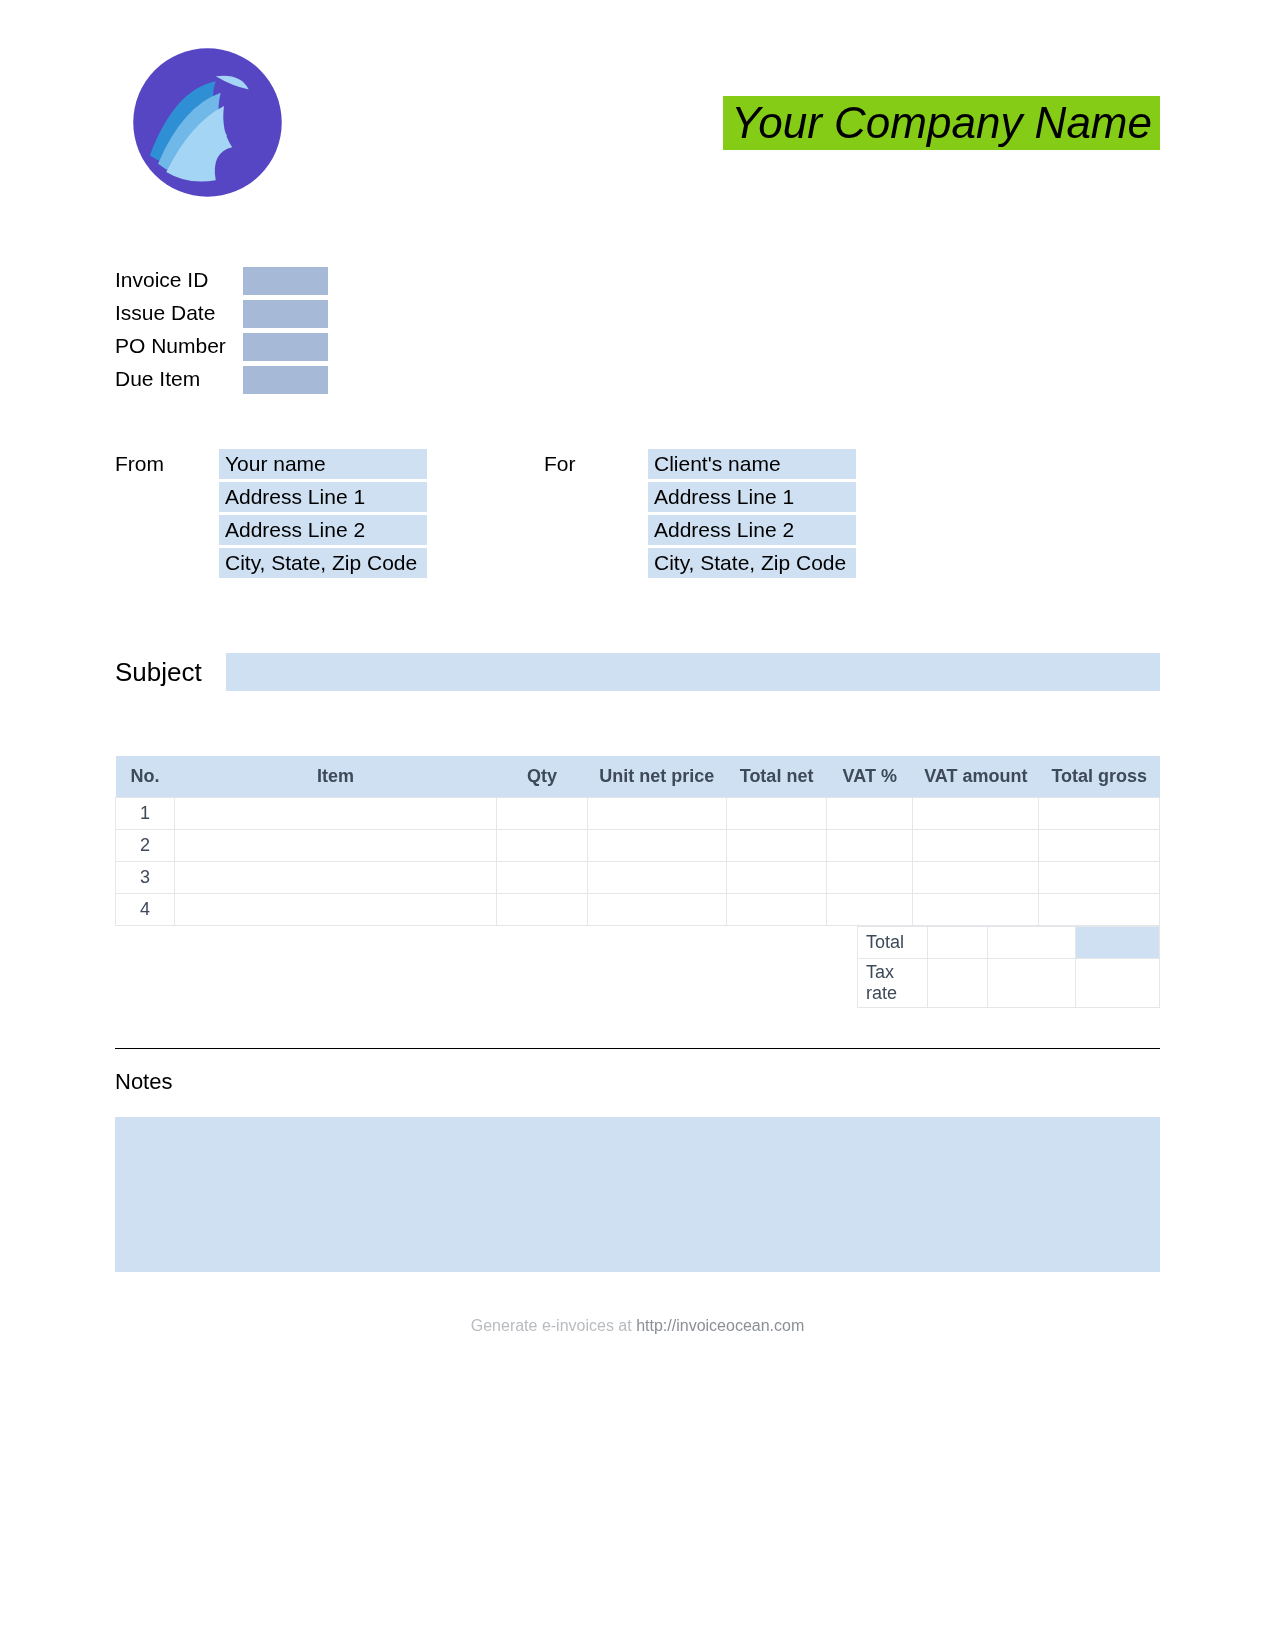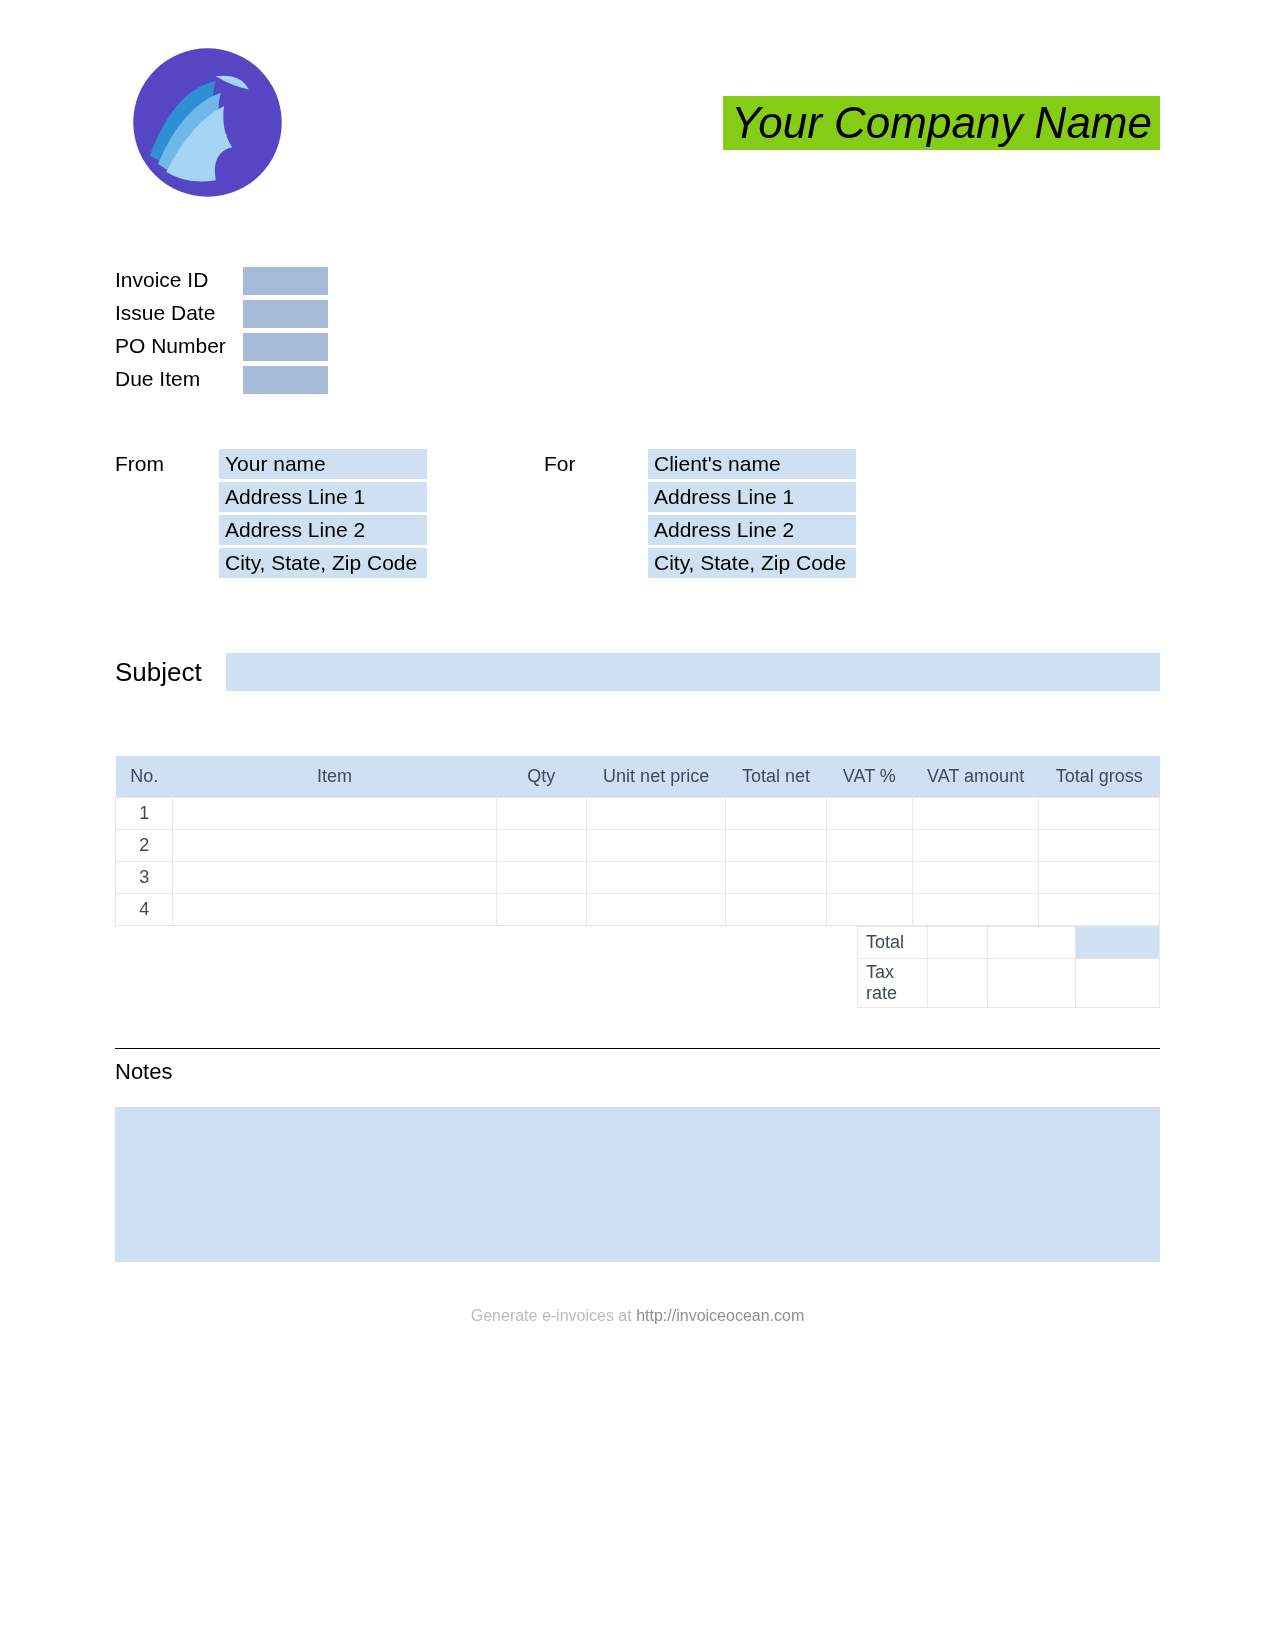--- a/index.html
+++ b/index.html
@@ -89,21 +89,21 @@
       background: #cfe0f2;
     }
     .items-table {
       border-collapse: collapse;
       width: 100%;
       margin-bottom: 0;
     }
     .items-table th {
       background: #cfe0f2;
       color: #3e4a5a;
-      font-weight: normal;
+      font-weight: bold;
       font-size: 18px;
       padding: 10px 6px;
       text-align: center;
       vertical-align: top;
     }
     .items-table td {
       border: 1px solid #e4e6e9;
       height: 32px;
       text-align: center;
       font-size: 18px;
@@ -129,21 +129,21 @@
       color: #3e4a5a;
       padding: 3px 8px;
     }
     .tot-label { width: 70px; }
     .tot-vatp { width: 60px; }
     .tot-vatamt { width: 88px; }
     .tot-gross { width: 84px; }
     .tot-highlight { background: #cfe0f2; }
     .notes-section {
       border-top: 1.5px solid #000;
-      padding-top: 10px;
+      padding-top: 20px;
     }
     .notes-label {
       font-size: 22px;
       margin-bottom: 22px;
     }
     .notes-field {
       width: 100%;
       height: 155px;
       background: #cfe0f2;
     }

